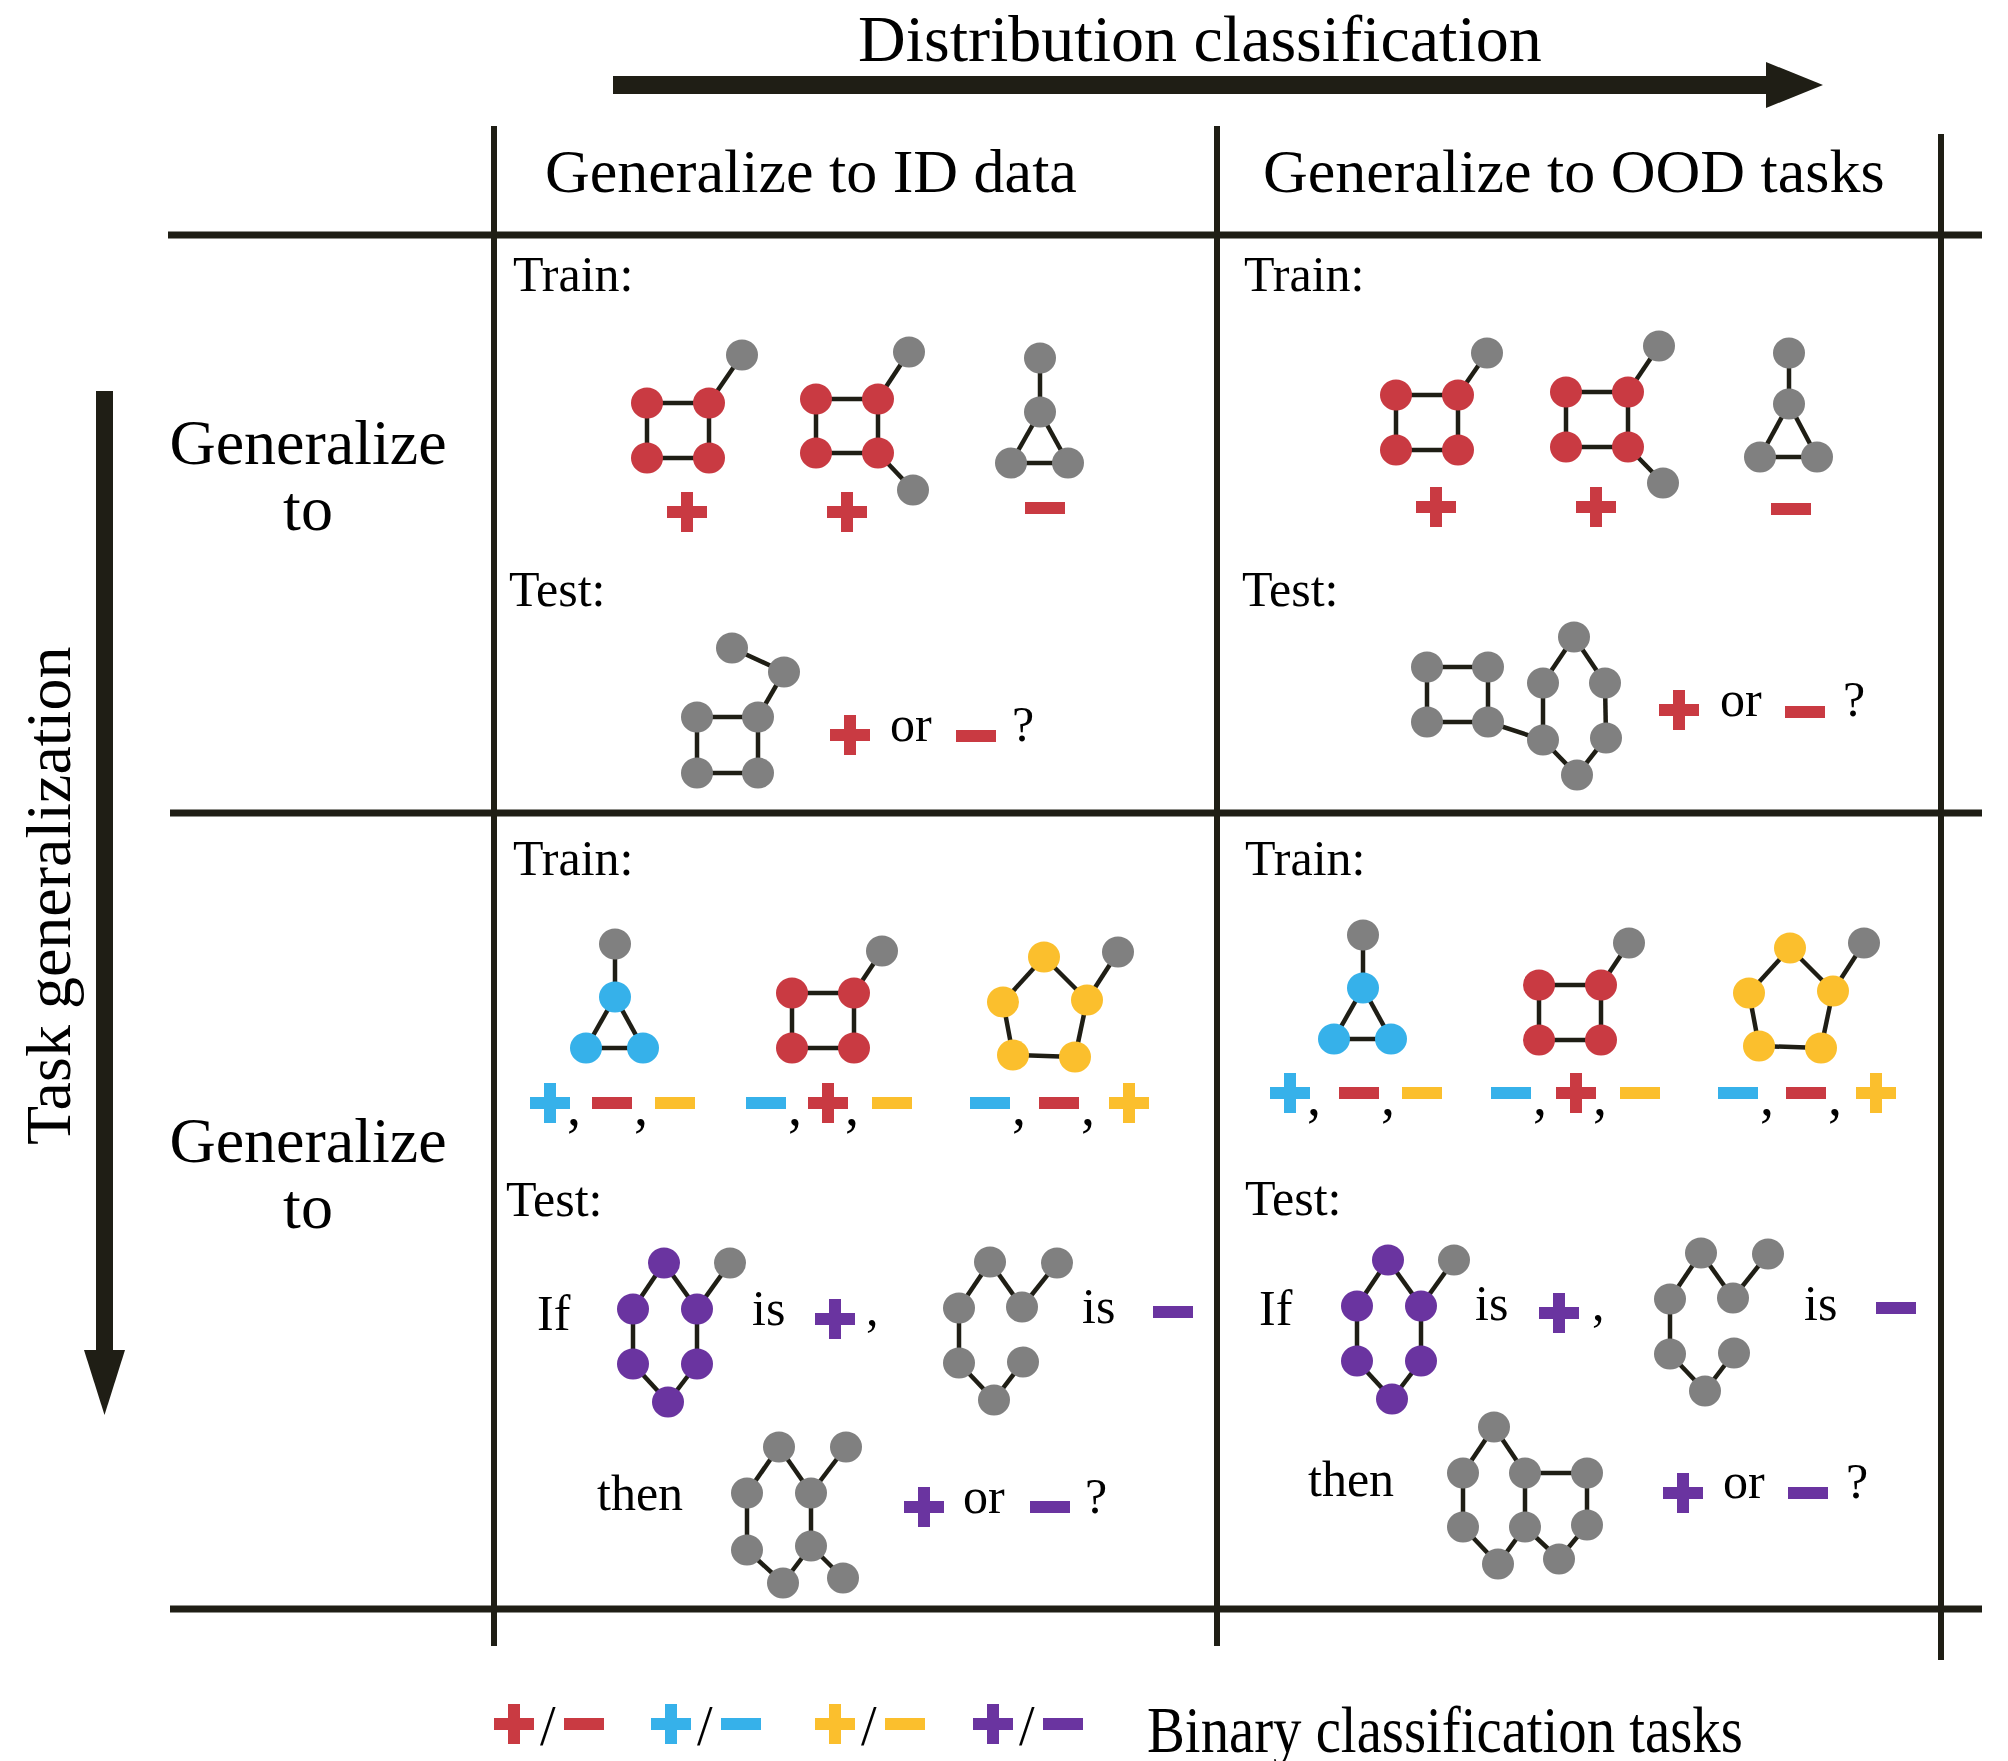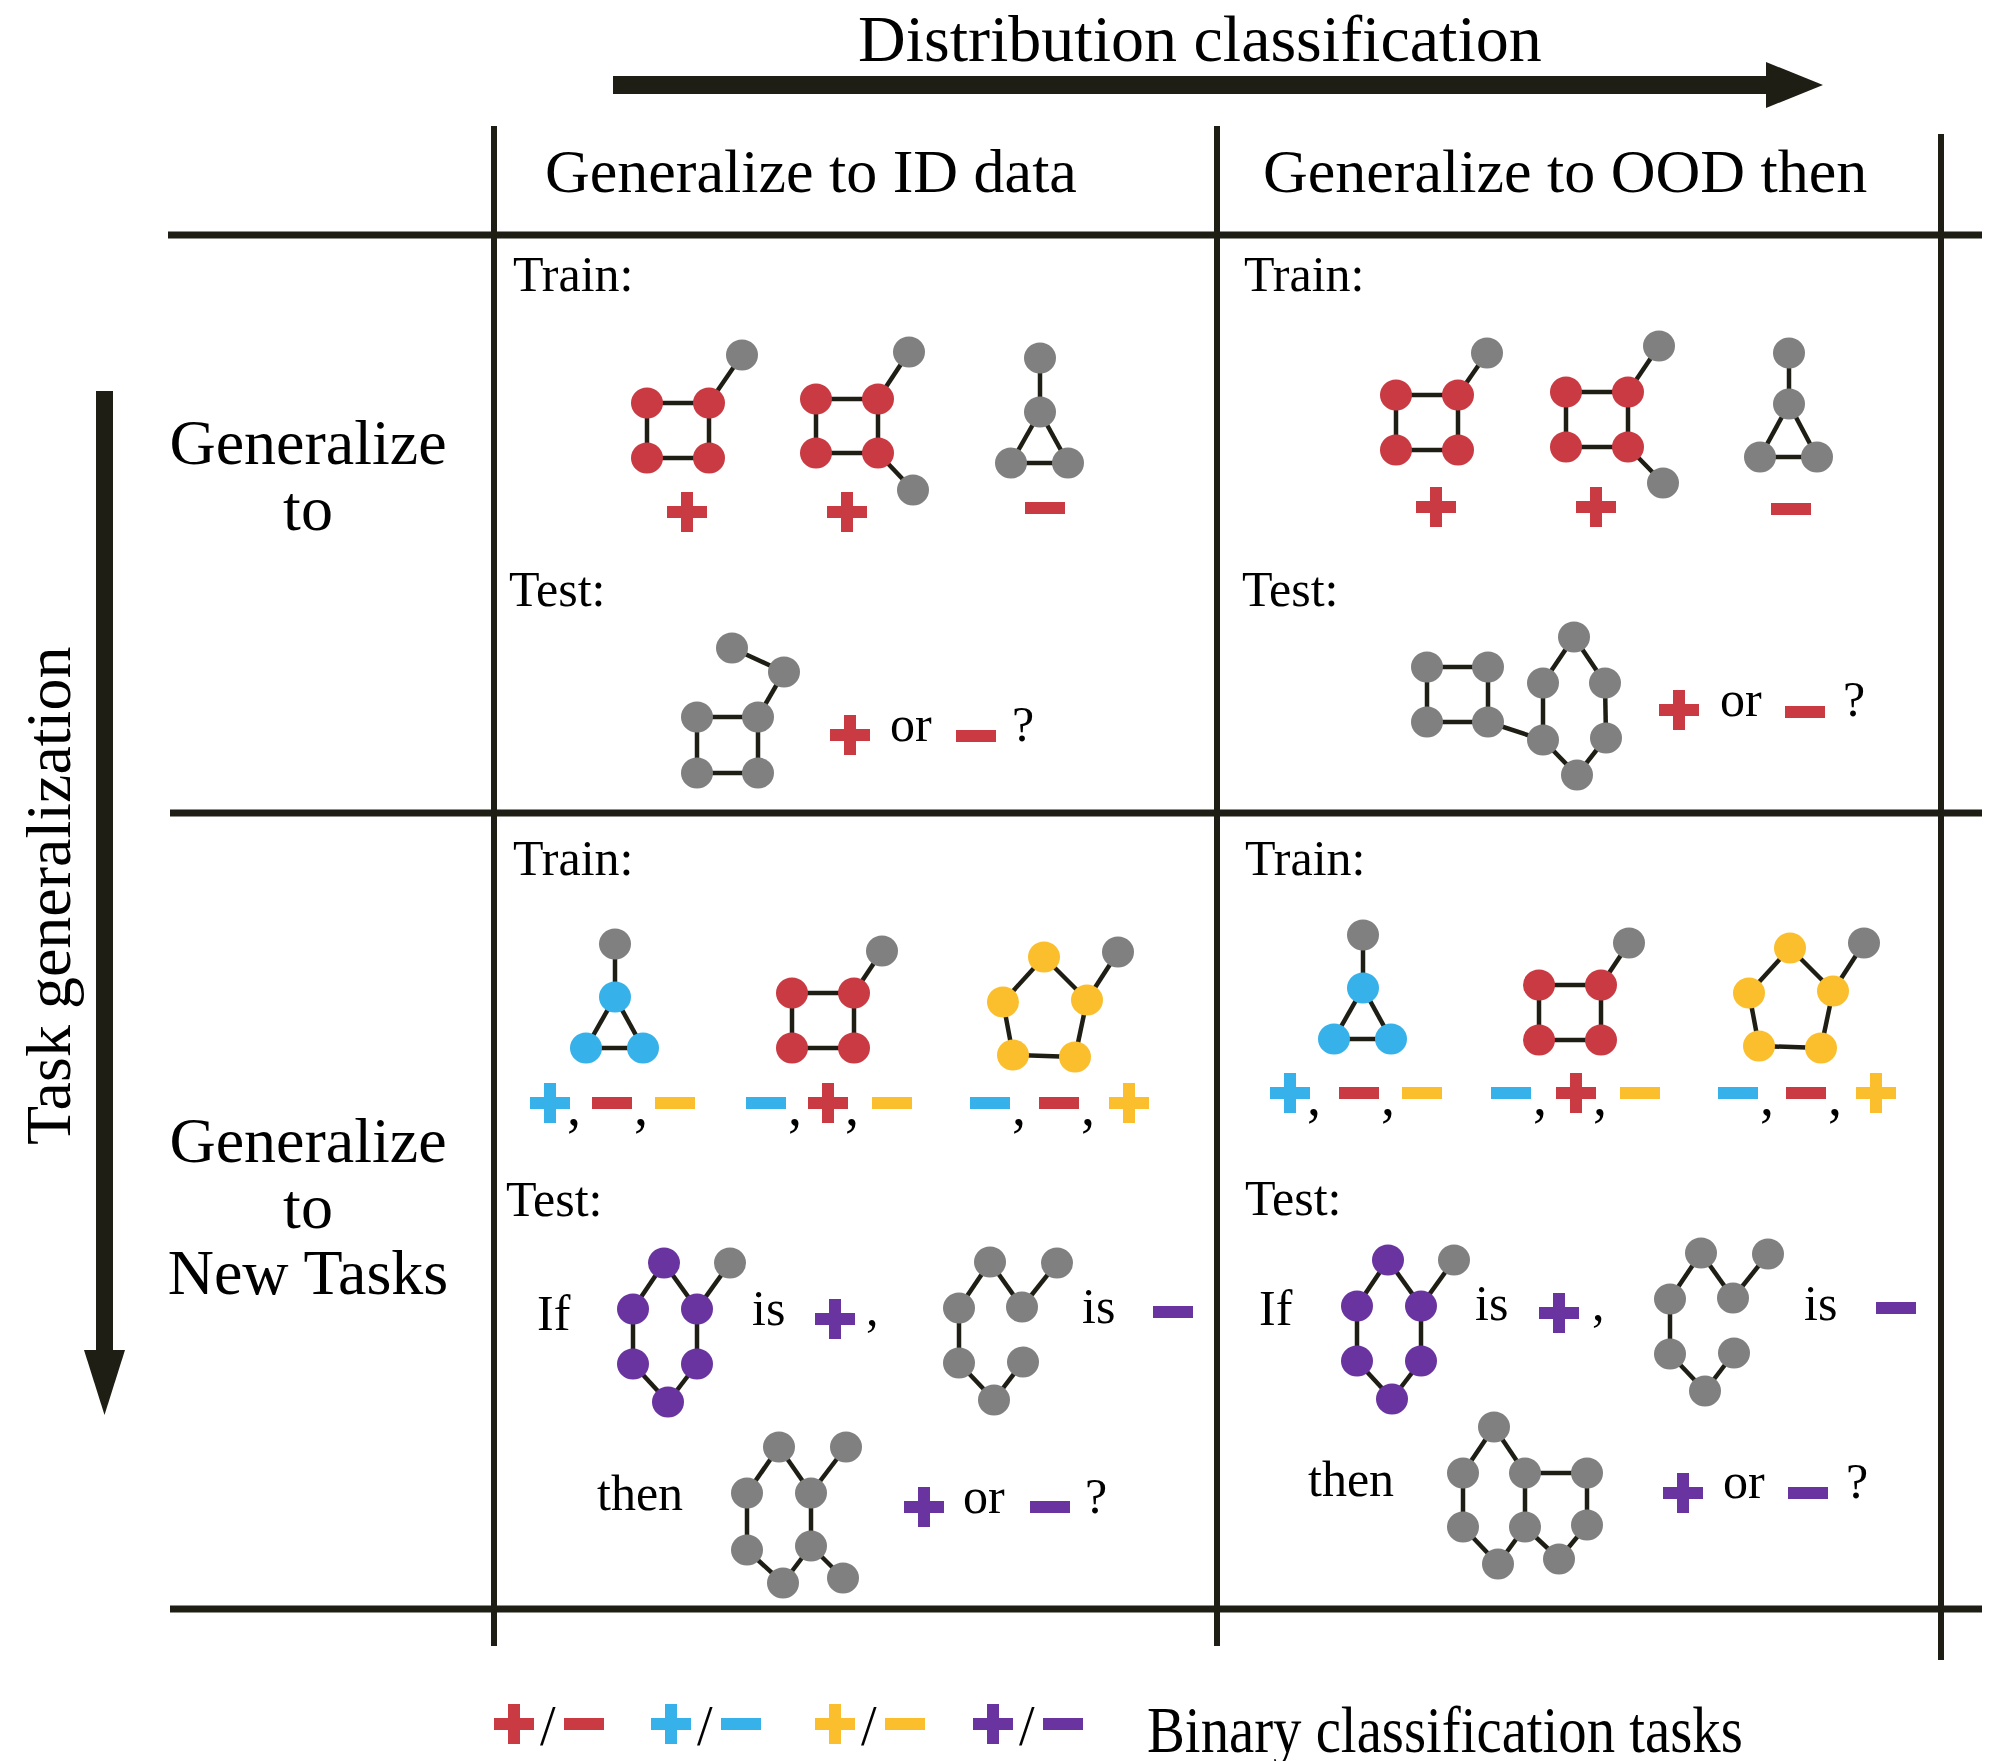--- a/index.html
+++ b/index.html
@@ -436,30 +436,29 @@
       </g>
       <text x="1019" y="1745" font-size="56" font-family="Liberation Serif, serif" fill="#000">/</text>
       <rect x="1043" y="1718" width="40" height="12" fill="#6a34a0"></rect>
     </g>
 </svg>
 
 <div class="lbl" style="left:858px; top:6px; font-size:66px;">Distribution classification</div>
 <div class="vert" style="left:17px; top:1145px;">Task generalization</div>
 
 <div class="lbl hdr" style="left:545px; top:140px;">Generalize to ID data</div>
-<div class="lbl hdr" style="left:1263px; top:140px;">Generalize to OOD then</div>
+<div class="lbl hdr" style="left:1263px; top:140px;">Generalize to OOD tasks</div>
 
 <div class="rowlbl" style="left:143px; top:410px;">
   <div>Generalize</div>
   <div>to</div>
 </div>
 <div class="rowlbl" style="left:143px; top:1108px;">
   <div>Generalize</div>
   <div>to</div>
-  <div>New Tasks</div>
 </div>
 
 <div class="lbl" style="left:513px; top:249px;">Train:</div>
 <div class="lbl" style="left:509px; top:564px;">Test:</div>
 <div class="lbl" style="left:890px; top:699px;">or</div>
 <div class="lbl" style="left:1012px; top:699px;">?</div>
 
 <div class="lbl" style="left:1244px; top:249px;">Train:</div>
 <div class="lbl" style="left:1242px; top:564px;">Test:</div>
 <div class="lbl" style="left:1720px; top:674px;">or</div>

